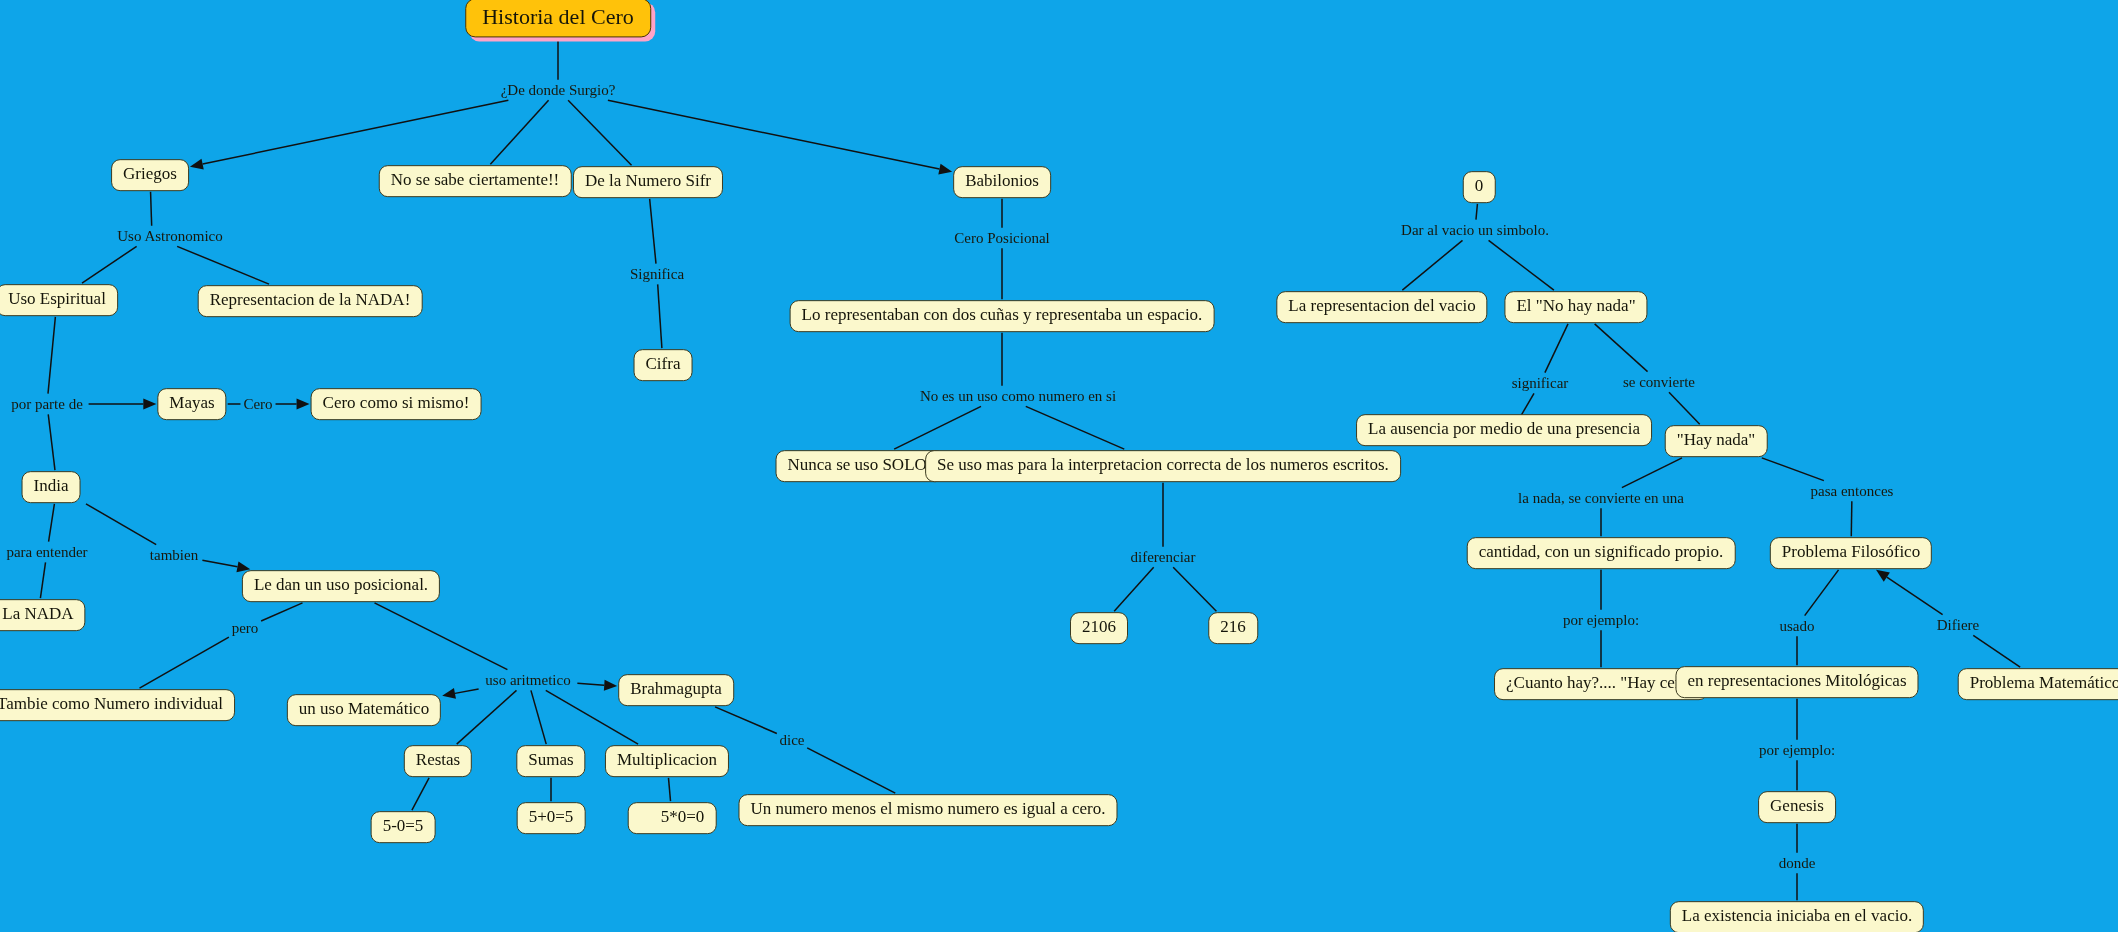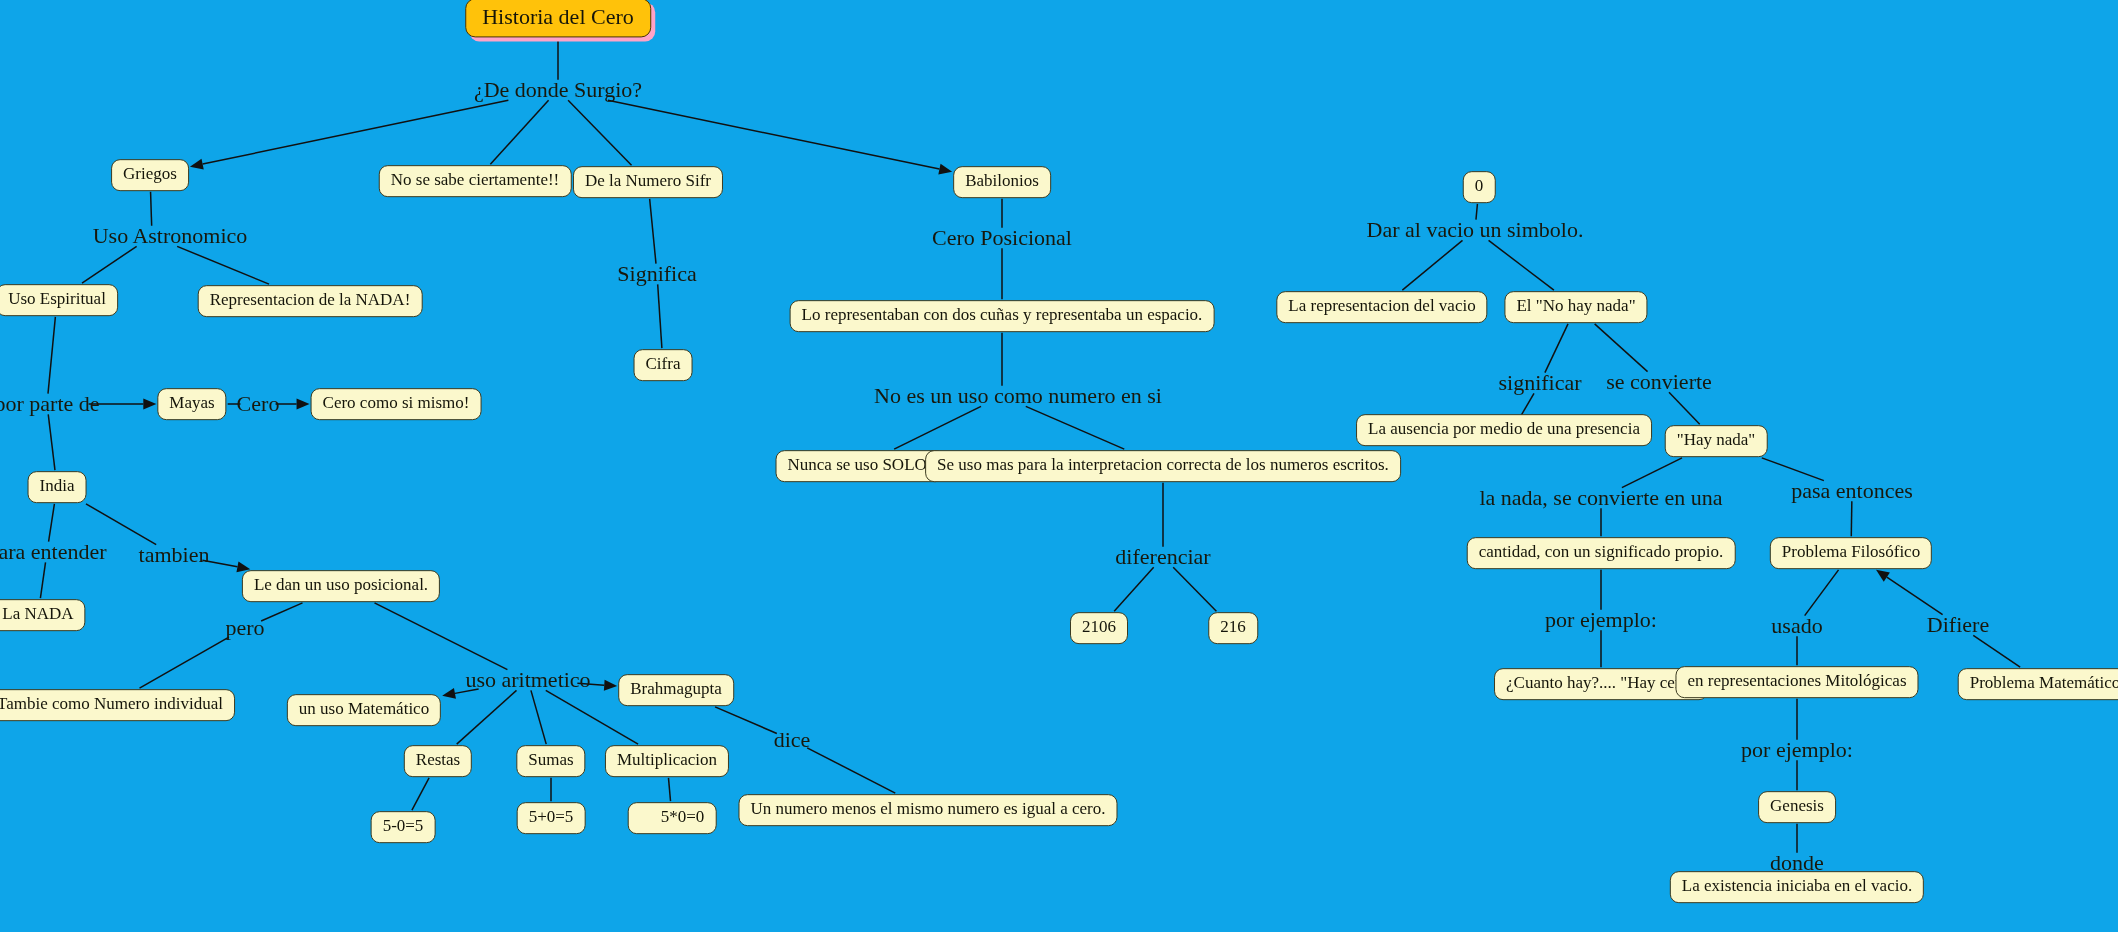--- a/index.html
+++ b/index.html
@@ -42,21 +42,21 @@
     border: 1.6px solid #4a3500;
     border-radius: 10px;
     font-size: 22px;
     padding: 6px 16px 7px 16px;
     box-shadow: 4px 4px 0 0 #ffa3c7;
   }
   .link-label {
     position: absolute;
     transform: translate(-50%, -50%);
     color: #18180c;
-    font-size: 22px;
+    font-size: 15px;
     line-height: 1.1;
     white-space: nowrap;
     background: transparent;
     text-align: center;
   }
 </style>
 </head>
 <body>
 
 <div id="canvas">
@@ -139,21 +139,21 @@
       <div class="node" style="left: 1002px; top: 182px;">Babilonios</div>
       <div class="node" style="left: 1479px; top: 187px;">0</div>
       <div class="node" style="left: 57px; top: 300px;">Uso Espiritual</div>
       <div class="node" style="left: 310px; top: 301px;">Representacion de la NADA!</div>
       <div class="node" style="left: 663px; top: 365px;">Cifra</div>
       <div class="node" style="left: 1382px; top: 307px;">La representacion del vacio</div>
       <div class="node" style="left: 1576px; top: 307px;">El "No hay nada"</div>
       <div class="node" style="left: 1002px; top: 316px;">Lo representaban con dos cuñas y representaba un espacio.</div>
       <div class="node" style="left: 192px; top: 404px;">Mayas</div>
       <div class="node" style="left: 396px; top: 404px;">Cero como si mismo!</div>
-      <div class="node" style="left: 57px; top: 487px;">India</div>
+      <div class="node" style="left: 51px; top: 487px;">India</div>
       <div class="node" style="left: 860px; top: 466px;">Nunca se uso SOLO!</div>
       <div class="node" style="left: 1163px; top: 466px;">Se uso mas para la interpretacion correcta de los numeros escritos.</div>
       <div class="node" style="left: 1504px; top: 430px;">La ausencia por medio de una presencia</div>
       <div class="node" style="left: 1716px; top: 441px;">"Hay nada"</div>
       <div class="node" style="left: 38px; top: 615px;">La NADA</div>
       <div class="node" style="left: 341px; top: 586px;">Le dan un uso posicional.</div>
       <div class="node" style="left: 1601px; top: 553px;">cantidad, con un significado propio.</div>
       <div class="node" style="left: 1851px; top: 553px;">Problema Filosófico</div>
       <div class="node" style="left: 1099px; top: 628px;">2106</div>
       <div class="node" style="left: 1233px; top: 628px;">216</div>
@@ -164,21 +164,21 @@
       <div class="node" style="left: 1601px; top: 684px;">¿Cuanto hay?.... "Hay cero"</div>
       <div class="node" style="left: 1797px; top: 682px;">en representaciones Mitológicas</div>
       <div class="node" style="left: 438px; top: 761px;">Restas</div>
       <div class="node" style="left: 551px; top: 761px;">Sumas</div>
       <div class="node" style="left: 667px; top: 761px;">Multiplicacion</div>
       <div class="node" style="left: 928px; top: 810px;">Un numero menos el mismo numero es igual a cero.</div>
       <div class="node" style="left: 403px; top: 827px;">5-0=5</div>
       <div class="node" style="left: 551px; top: 818px;">5+0=5</div>
       <div class="node" style="left: 672px; top: 818px; padding-left: 32px;">5*0=0</div>
       <div class="node" style="left: 1797px; top: 807px;">Genesis</div>
-      <div class="node" style="left: 1797px; top: 887px;">La existencia iniciaba en el vacio.</div>
+      <div class="node" style="left: 1797px; top: 917px;">La existencia iniciaba en el vacio.</div>
       <div class="link-label" style="left: 558px; top: 90px;">¿De donde Surgio?</div>
       <div class="link-label" style="left: 152px; top: 236px; margin-left: 18px;">Uso Astronomico</div>
       <div class="link-label" style="left: 657px; top: 274px;">Significa</div>
       <div class="link-label" style="left: 1002px; top: 238px;">Cero Posicional</div>
       <div class="link-label" style="left: 1475px; top: 230px;">Dar al vacio un simbolo.</div>
       <div class="link-label" style="left: 47px; top: 404px;">por parte de</div>
       <div class="link-label" style="left: 258px; top: 404px;">Cero</div>
       <div class="link-label" style="left: 1002px; top: 396px; margin-left: 16px;">No es un uso como numero en si</div>
       <div class="link-label" style="left: 1540px; top: 383px;">significar</div>
       <div class="link-label" style="left: 1659px; top: 382px;">se convierte</div>

